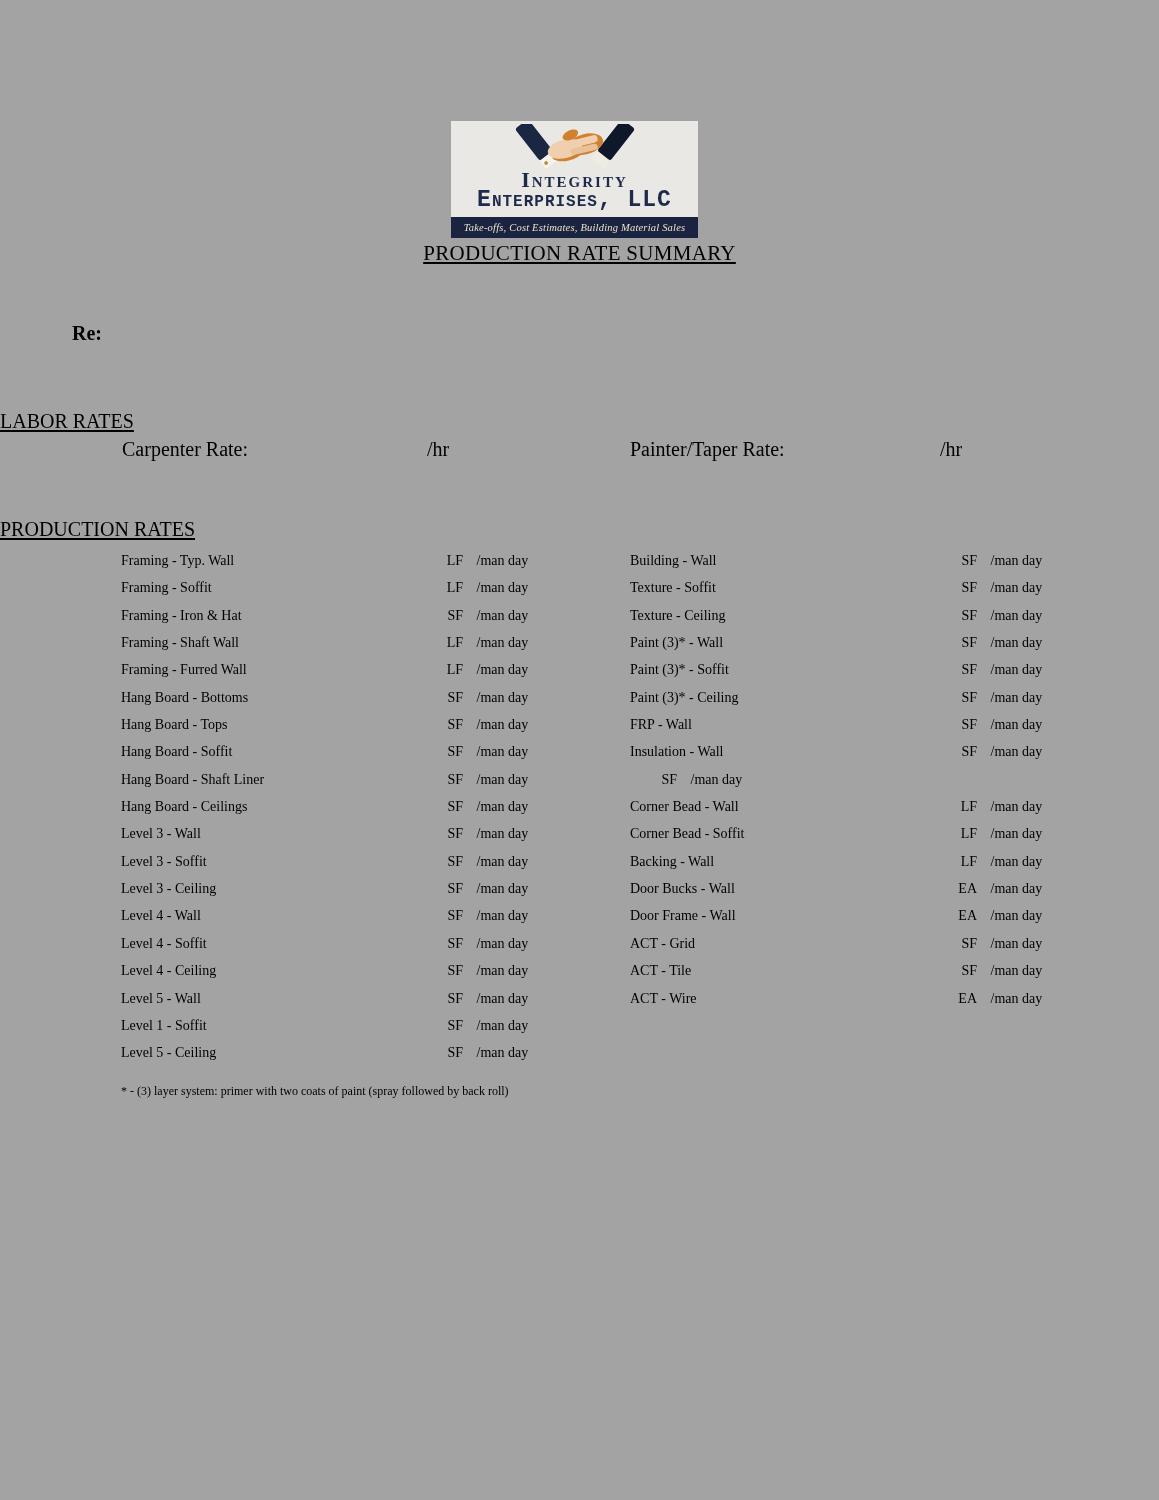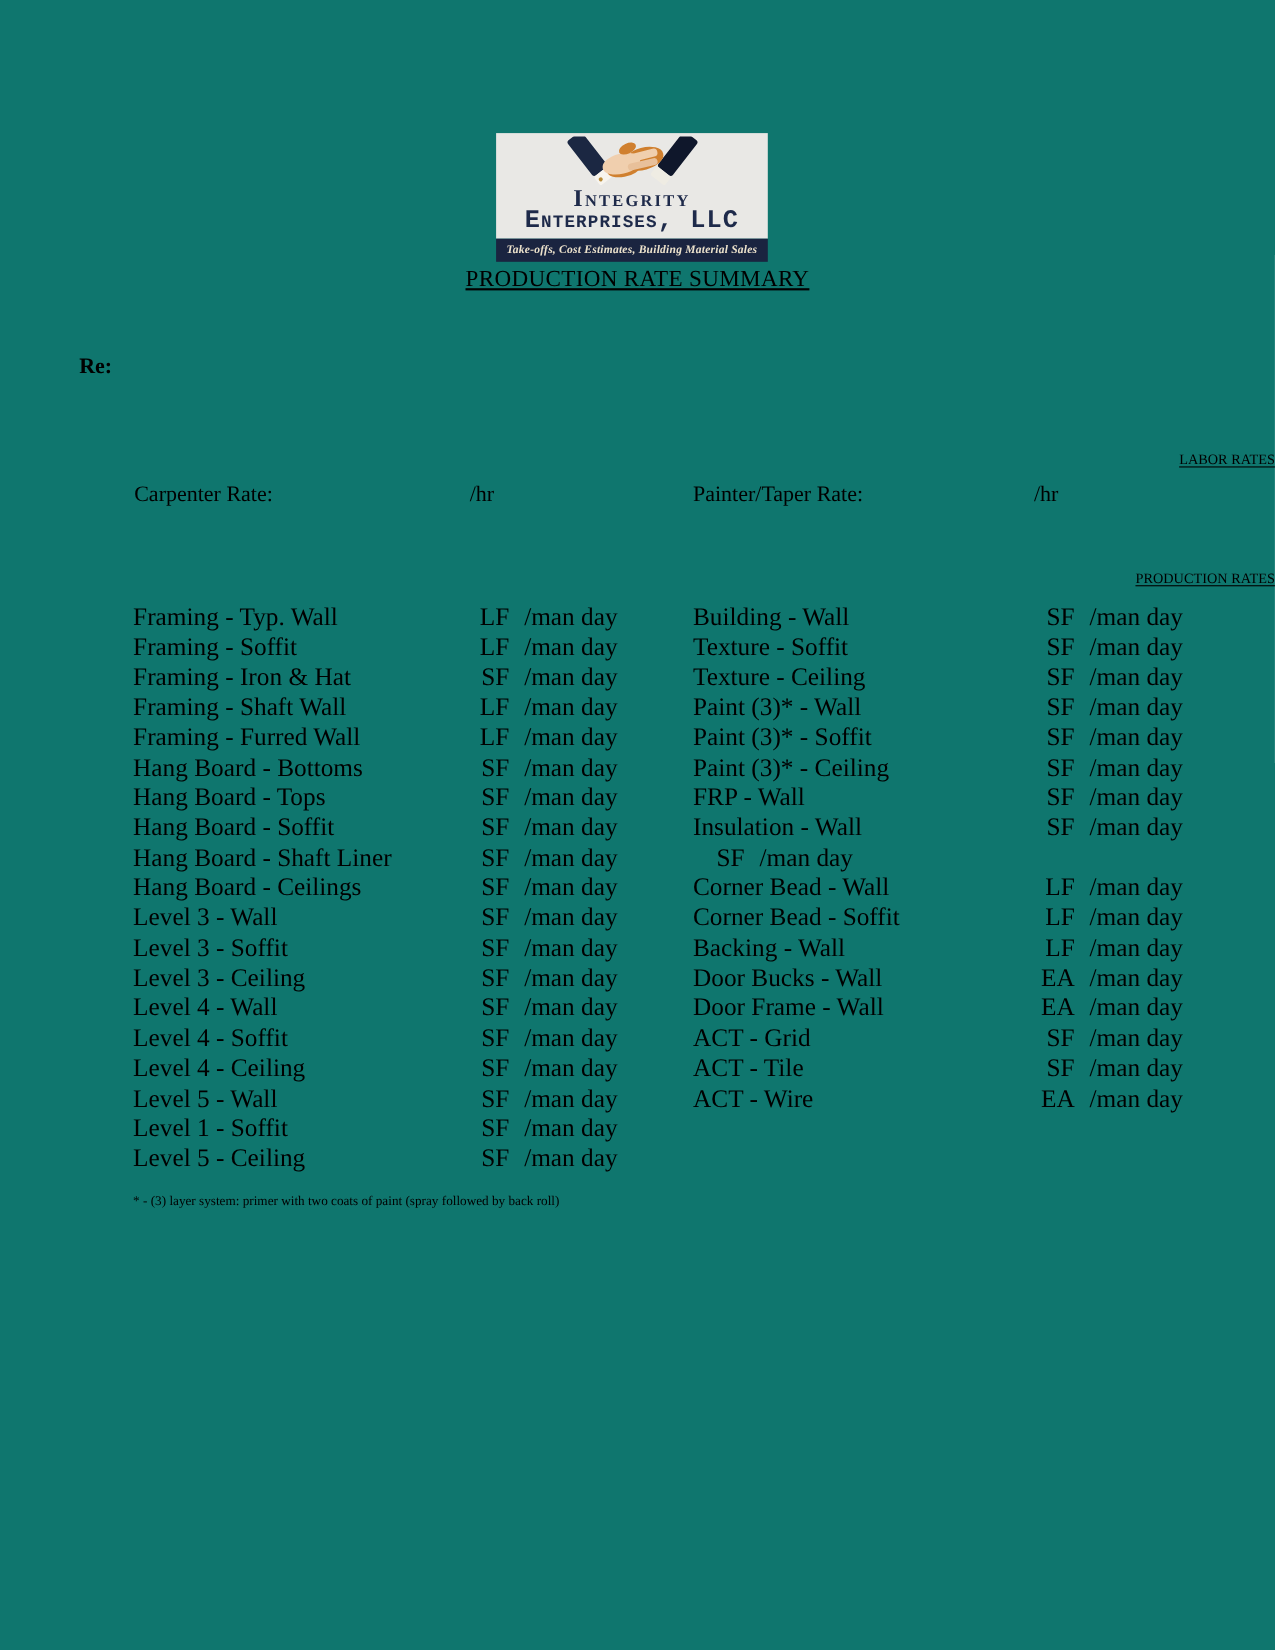--- a/index.html
+++ b/index.html
@@ -1,19 +1,19 @@
 <!DOCTYPE html>
 <html><head>
 <meta charset="utf-8">
 <style>
   html,body{margin:0;padding:0;background:#fff;}
   .page{
     position:relative;
     width:1159px;height:1500px;
-    background:#0f766e;
+    background:#a3a3a3;
     font-family:"Liberation Serif", serif;
     color:#000;
     overflow:hidden;
   }
   
   .logo{position:absolute;left:451px;top:121px;width:247px;}
   .logo-top{
     box-sizing:border-box;height:96px;background:#e9e8e5;
     text-align:center;padding-top:3px;
   }
@@ -21,40 +21,40 @@
   .logo-name1{
     font-variant:small-caps;font-weight:bold;color:#1e2a4a;
     font-size:22px;line-height:19px;letter-spacing:2px;
   }
   .logo-name2{
     font-variant:small-caps;font-weight:bold;color:#1e2a4a;
     font-size:23px;line-height:23px;letter-spacing:1px;font-family:Liberation Mono, monospace;
   }
   .logo-banner{
     height:21px;line-height:21px;background:#1a2440;color:#ece2cc;
-    font-style:italic;font-weight:bold;font-size:10.5px;
+    font-style:italic;font-weight:normal;font-size:10.5px;
     text-align:center;white-space:nowrap;letter-spacing:0.2px;
   }
   
   .doc-title{
     position:absolute;top:241px;left:0;width:100%;text-align:center;
     font-size:21px;letter-spacing:0.3px;
     text-decoration:underline;text-underline-offset:2px;
   }
   .re-label{position:absolute;left:72px;top:310px;font-weight:bold;font-size:20px;margin-top:12px;}
   .section-heading{
-    position:absolute;left:0;width:100%;text-align:right;font-size:13px;
+    position:absolute;left:0;width:100%;text-align:left;font-size:20px;
     text-decoration:underline;text-underline-offset:2px;
   }
   #labor-heading{top:410px;}
   #prod-heading{top:518px;}
   
   .labor-span{position:absolute;top:438px;font-size:20px;white-space:nowrap;}
   
-  .rates-col{position:absolute;top:547px;font-size:23px;}
+  .rates-col{position:absolute;top:547px;font-size:14px;}
   #left-col{left:121px;width:445px;}
   #right-col{left:630px;width:470px;}
   .rate-row{display:flex;height:27.35px;line-height:27.35px;white-space:nowrap;}
   .rate-label{display:inline-block;}
   #left-col .rate-label{width:295px;}
   #right-col .rate-label{width:300px;}
   .rate-unit{display:inline-block;width:47px;text-align:right;}
   .rate-per{display:inline-block;padding-left:13.5px;}
   
   .footnote{position:absolute;left:121px;top:1084px;font-size:12px;white-space:nowrap;}

